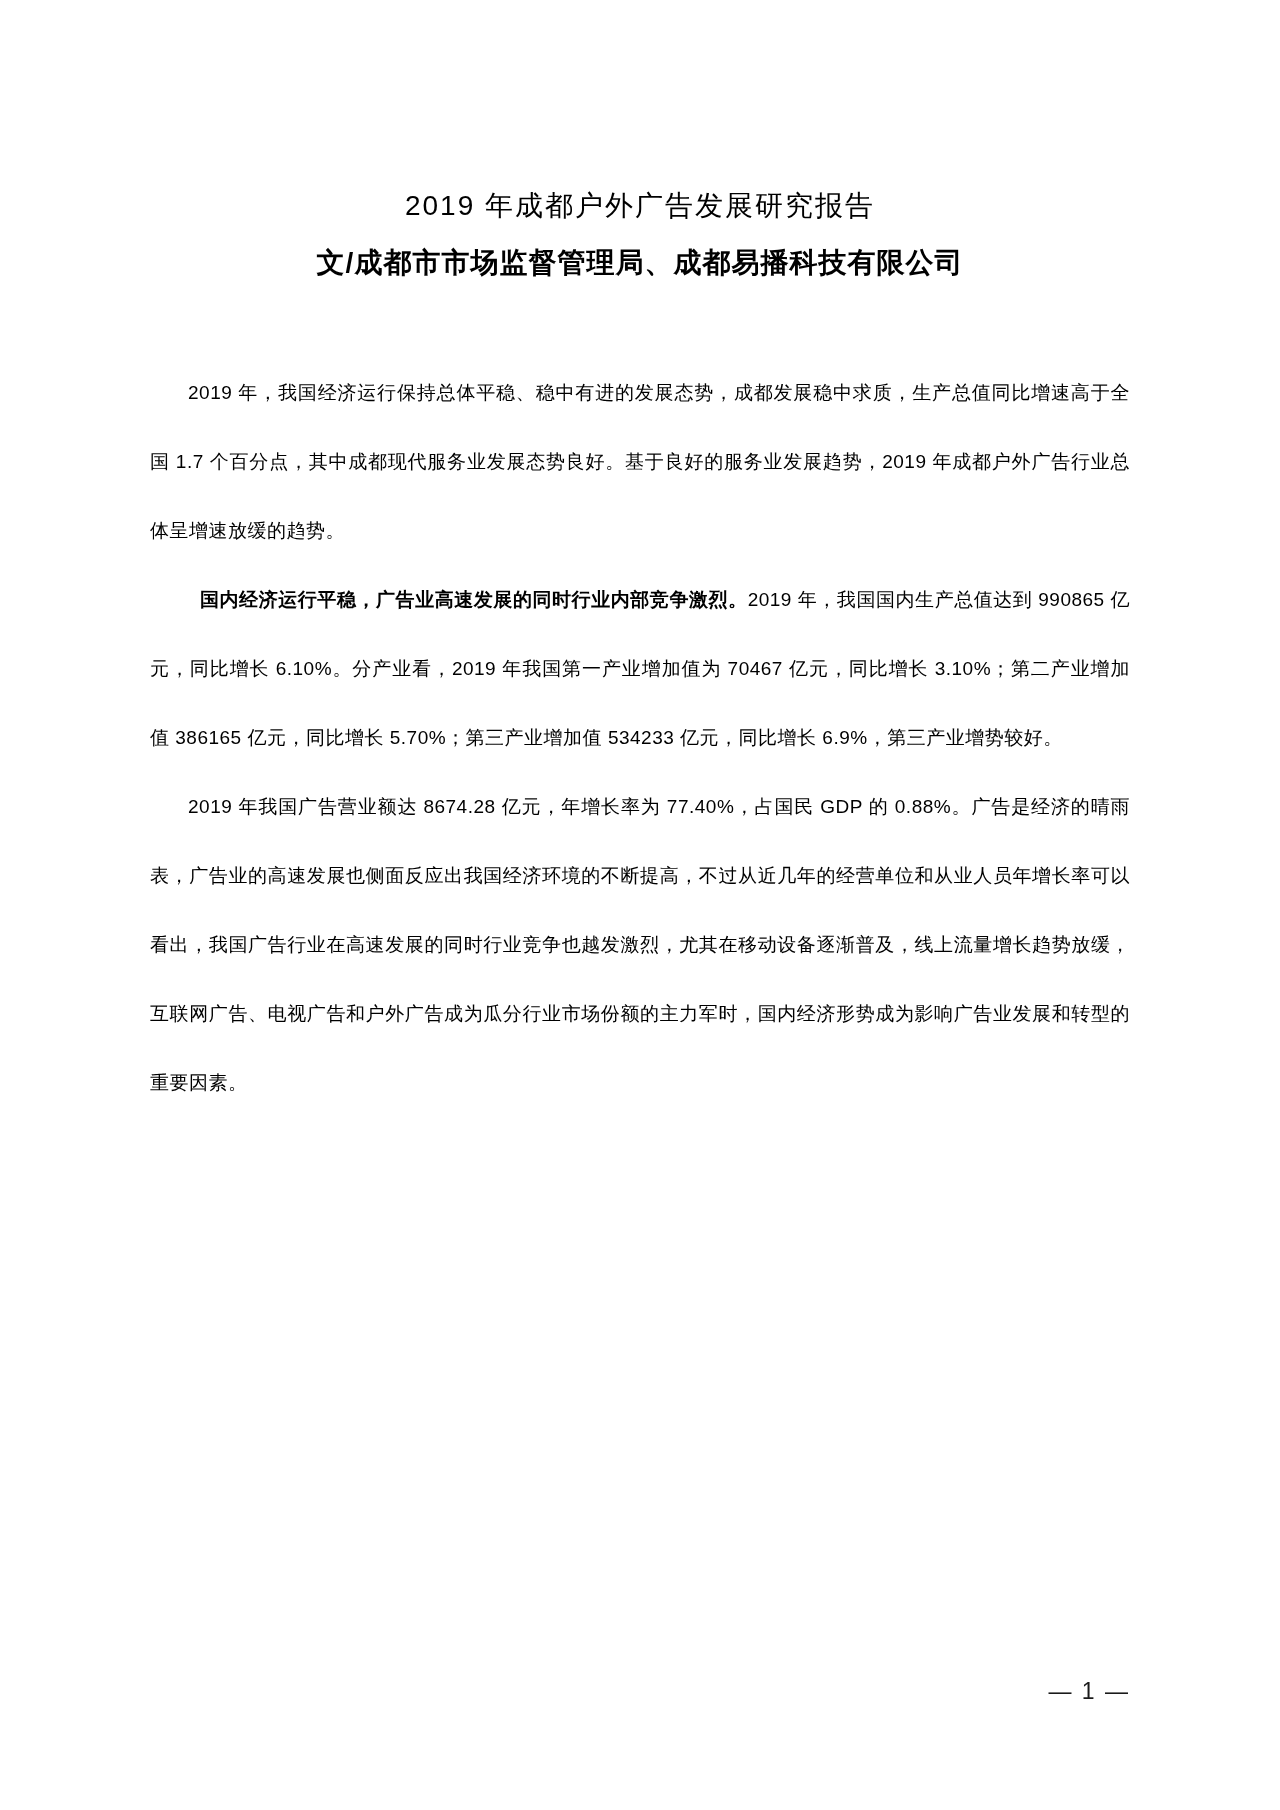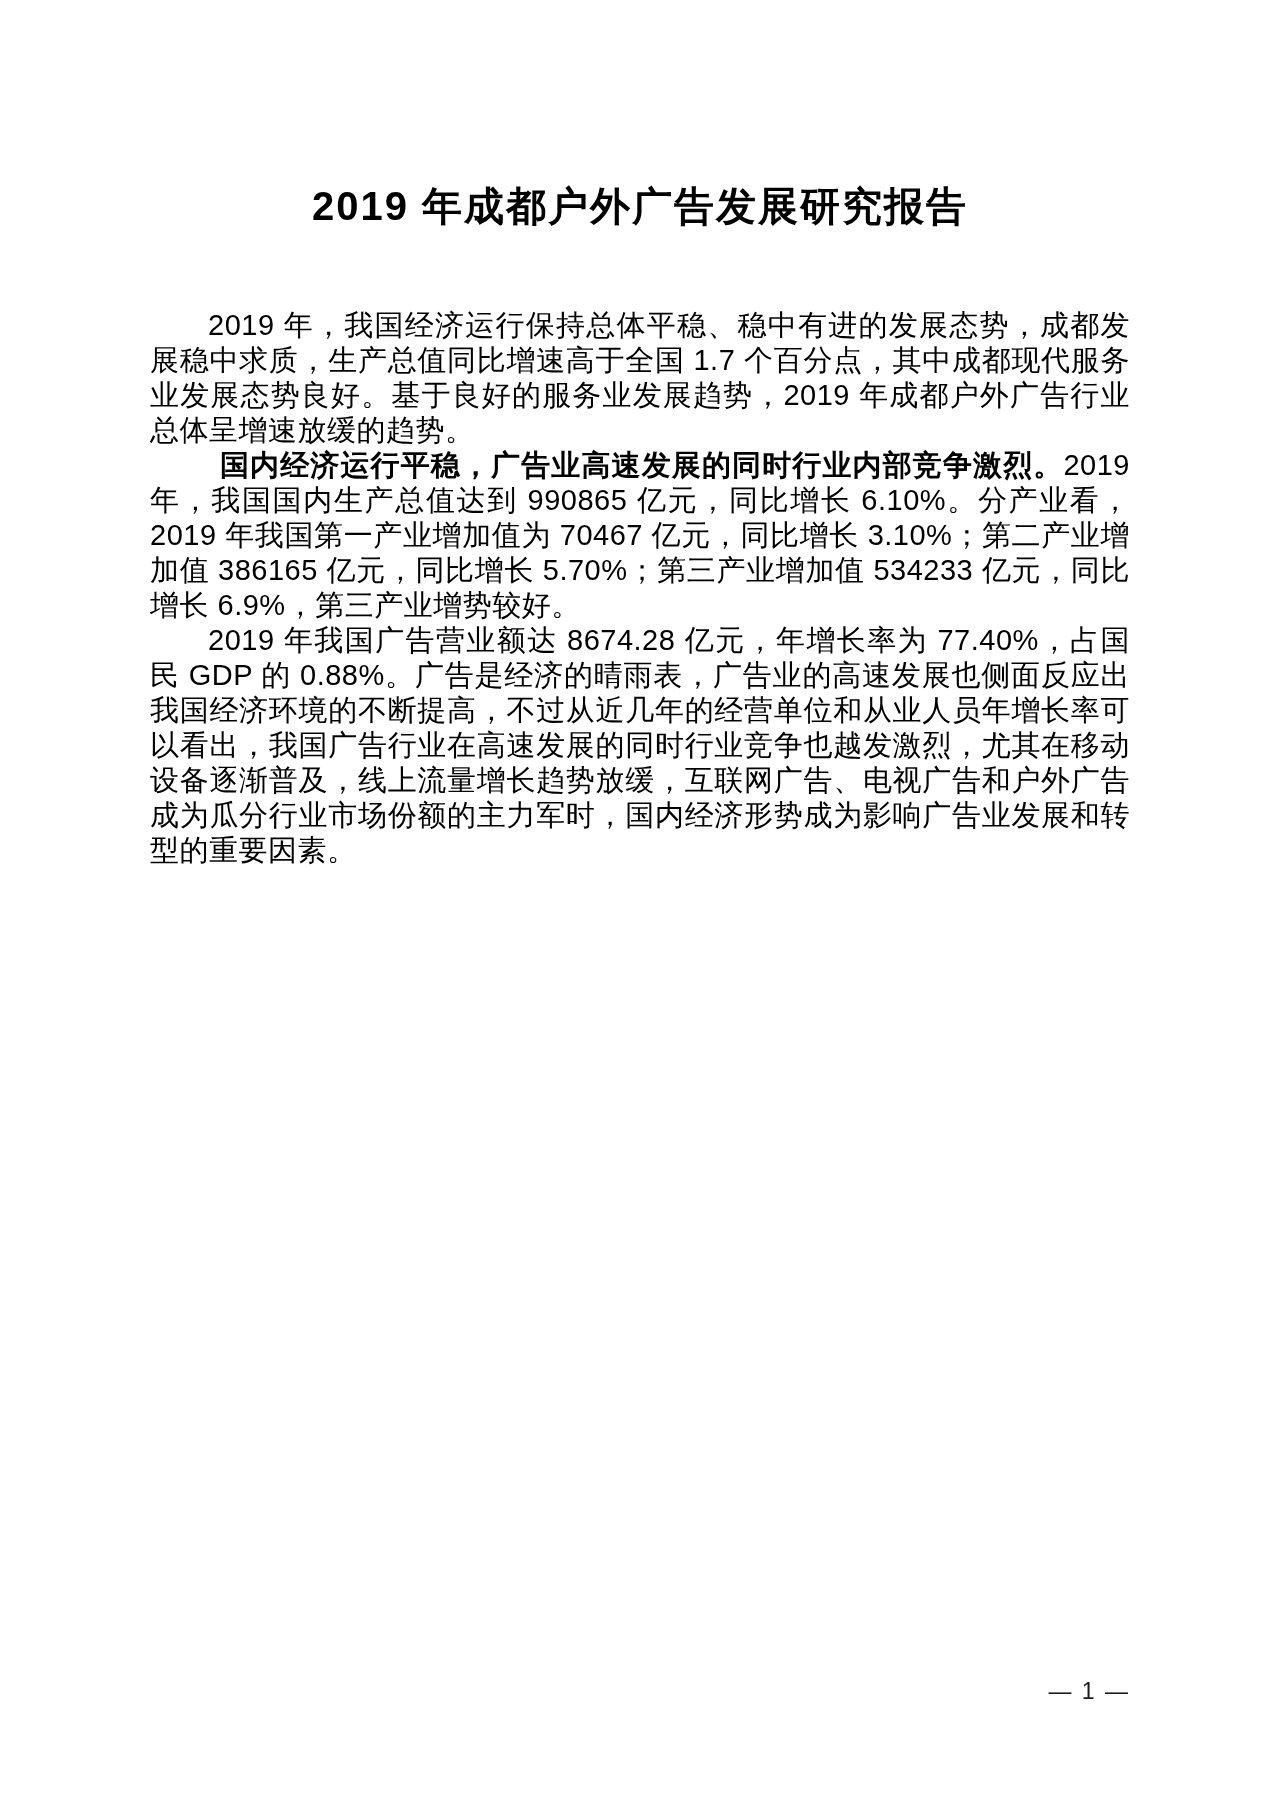--- a/index.html
+++ b/index.html
@@ -20,37 +20,37 @@
     inset: 0;
     background: #ffffff;
   }
   .content {
     padding: 0 150px;
   }
   .doc-title {
     margin: 0;
     padding-top: 182px;
     text-align: center;
-    font-size: 40px;
-    font-weight: bold;
+    font-size: 28px;
+    font-weight: normal;
     letter-spacing: 2px;
     line-height: 48px;
   }
   .doc-byline {
     margin: 16px 0 0 0;
     text-align: center;
     font-size: 28px;
     font-weight: bold;
     letter-spacing: 1px;
     line-height: 34px;
   }
   .doc-body {
     margin-top: 78px;
-    font-size: 29px;
-    line-height: 35px;
+    font-size: 19px;
+    line-height: 69px;
     text-align: justify;
     text-justify: inter-character;
     letter-spacing: 0.5px;
   }
   .doc-body p {
     margin: 0;
     text-indent: 2em;
   }
   .heading-l1 {
     font-weight: normal;
@@ -72,20 +72,21 @@
   }
 </style>
 </head>
 <body>
 
 <div class="page">
   <div class="content">
 
     <h1 class="doc-title">2019 年成都户外广告发展研究报告</h1>
 
+    <div class="doc-byline">文/成都市市场监督管理局、成都易播科技有限公司</div>
 
     <div class="doc-body">
 
       <p>2019 年，我国经济运行保持总体平稳、稳中有进的发展态势，成都发展稳中求质，生产总值同比增速高于全国 1.7 个百分点，其中成都现代服务业发展态势良好。基于良好的服务业发展趋势，2019 年成都户外广告行业总体呈增速放缓的趋势。</p>
 
 
 
       <p><span class="lead-bold">国内经济运行平稳，广告业高速发展的同时行业内部竞争激烈。</span><span>2019 年，我国国内生产总值达到 990865 亿元，同比增长 6.10%。分产业看，2019 年我国第一产业增加值为 70467 亿元，同比增长 3.10%；第二产业增加值 386165 亿元，同比增长 5.70%；第三产业增加值 534233 亿元，同比增长 6.9%，第三产业增势较好。</span></p>
 
       <p>2019 年我国广告营业额达 8674.28 亿元，年增长率为 77.40%，占国民 GDP 的 0.88%。广告是经济的晴雨表，广告业的高速发展也侧面反应出我国经济环境的不断提高，不过从近几年的经营单位和从业人员年增长率可以看出，我国广告行业在高速发展的同时行业竞争也越发激烈，尤其在移动设备逐渐普及，线上流量增长趋势放缓，互联网广告、电视广告和户外广告成为瓜分行业市场份额的主力军时，国内经济形势成为影响广告业发展和转型的重要因素。</p>

